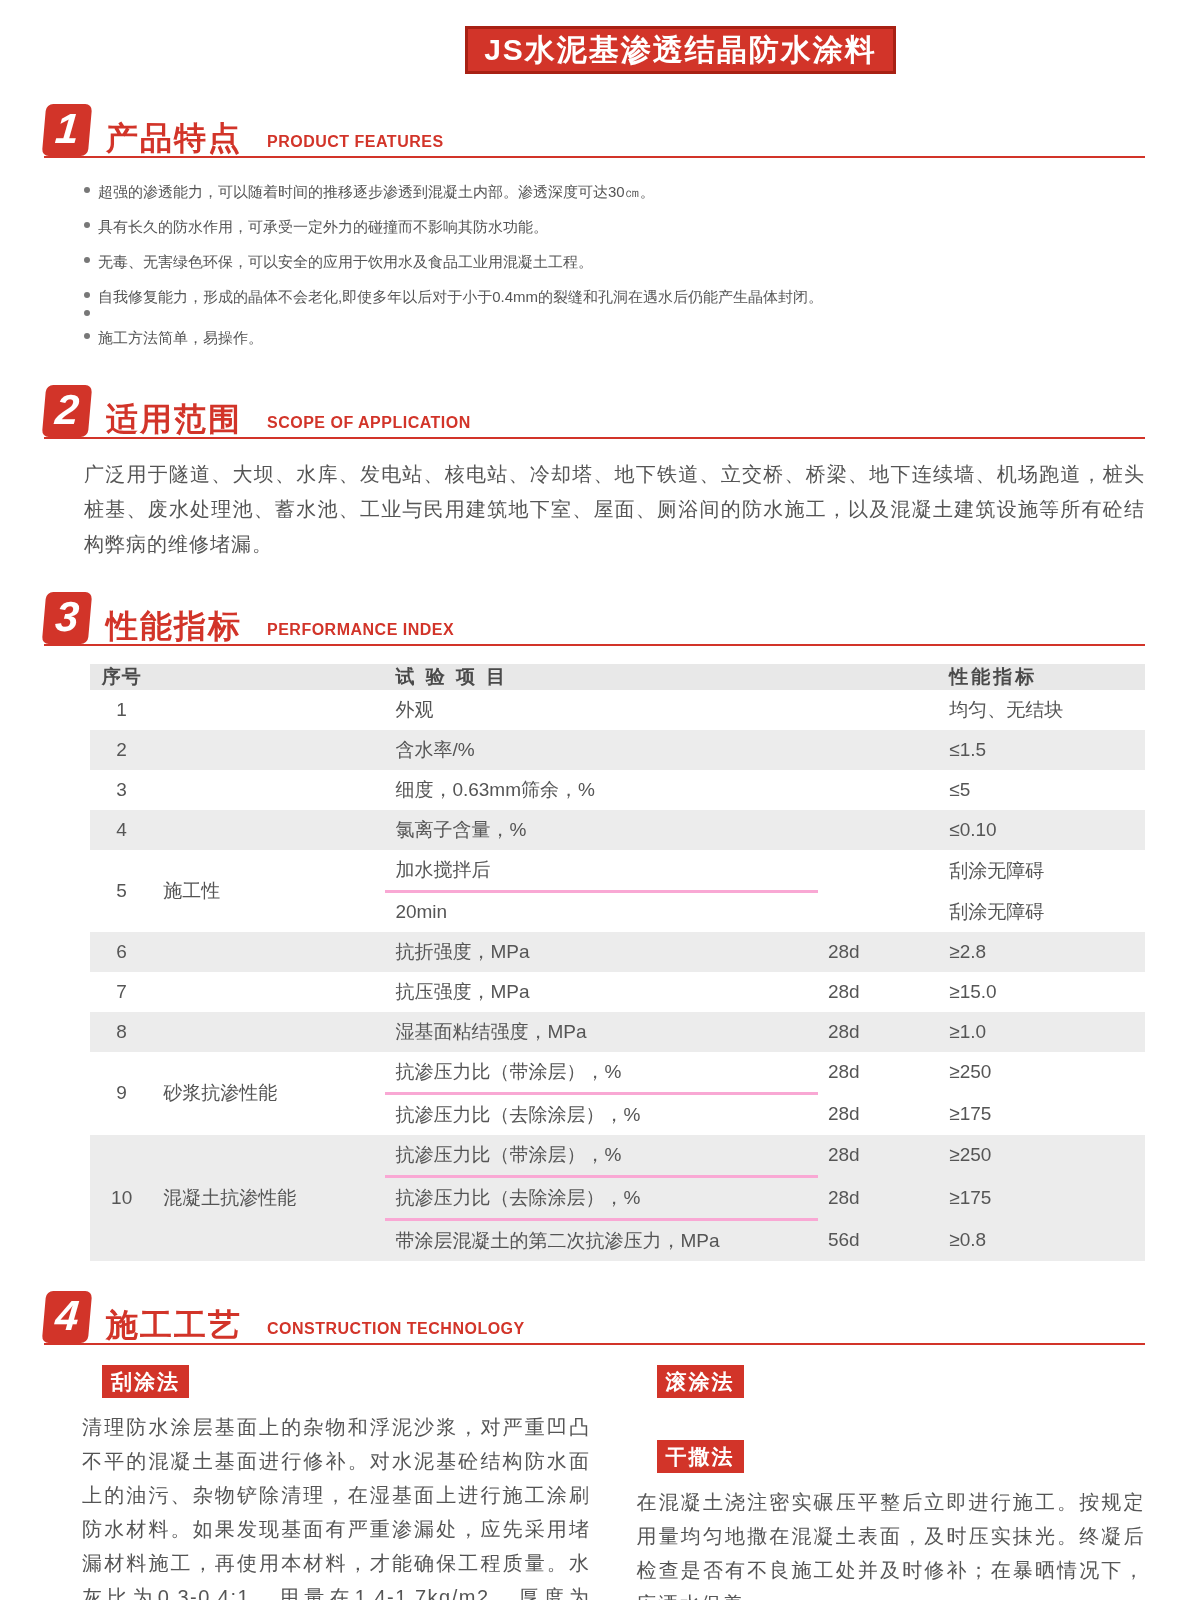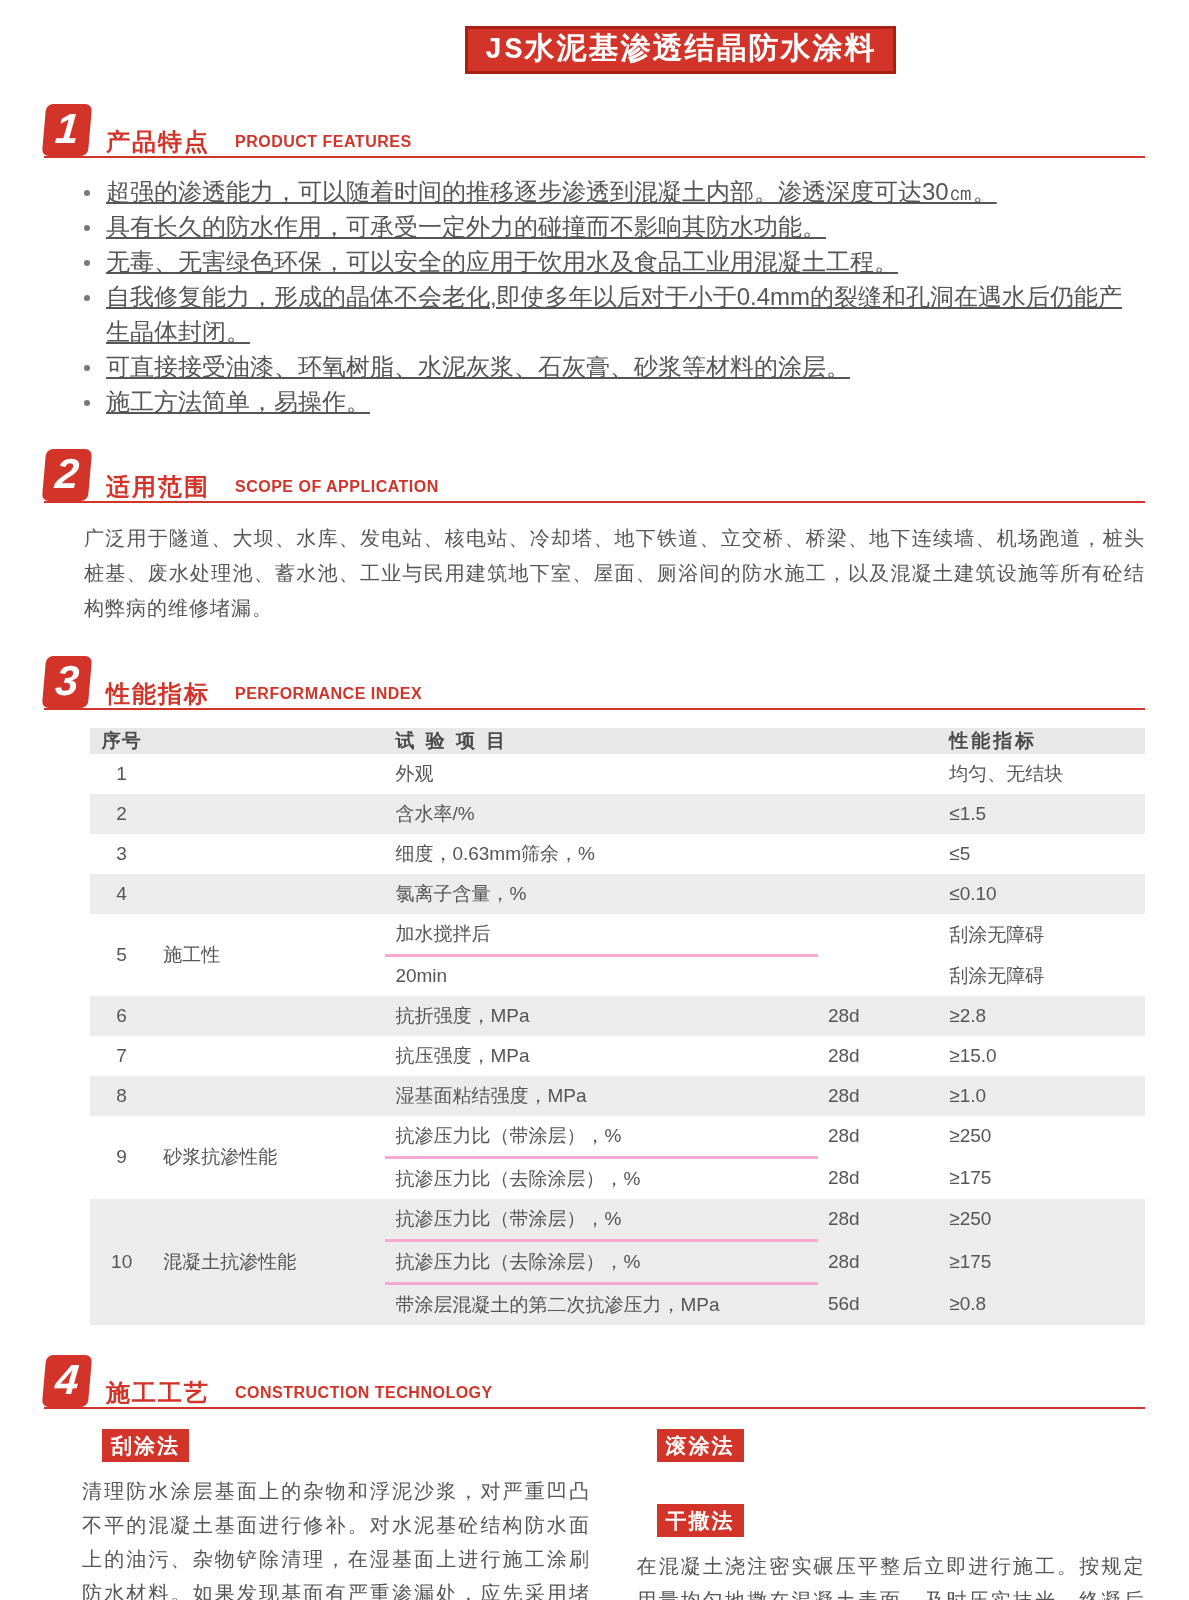--- a/index.html
+++ b/index.html
@@ -12,21 +12,21 @@
   *{box-sizing:border-box;}
   html,body{margin:0;padding:0;}
   body{
     width:1189px;min-height:1600px;background:#ffffff;
     font-family:"Liberation Sans","DejaVu Sans",sans-serif;
     color:var(--ink,#555);
   }
   .page{width:1189px;padding:0 44px 30px 44px;}
 
   
-  .title-wrap{padding-top:26px;text-align:center;font-family:Liberation Mono, monospace;}
+  .title-wrap{padding-top:26px;text-align:center;}
   .title-bar{
     display:inline-block;
     background:var(--accent,#d23429);
     border:3px solid var(--accent-dark,#a82114);
     color:#fff;font-size:30px;font-weight:700;letter-spacing:2px;
     padding:3px 16px;line-height:1.2;
     transform:translateX(86px);
   }
 
   
@@ -39,33 +39,33 @@
   .sec-num{
     display:inline-block;flex:0 0 auto;
     width:46px;height:52px;border-radius:7px;
     background:var(--accent,#d23429);color:#fff;
     font-size:42px;font-weight:700;font-style:italic;
     text-align:center;line-height:50px;
     transform:skew(-5deg);
     margin-bottom:0;
   }
   .sec-title{
-    color:var(--accent,#d23429);font-size:24px;font-weight:700;
+    color:var(--accent,#d23429);font-size:32px;font-weight:700;
     line-height:1;letter-spacing:2px;padding-bottom:2px;
   }
   .sec-sub{
     color:var(--accent,#d23429);font-size:16px;font-weight:700;
     letter-spacing:.5px;padding-bottom:5px;margin-left:9px;
   }
 
   
   .bullets{list-style:none;margin:16px 0 0 40px;padding:0;}
   .bullets li{
-    display:flex;align-items:baseline;gap:16px;
-    font-size:24px;line-height:35px;color:var(--ink,#555);text-decoration:underline;
+    display:flex;align-items:baseline;gap:8px;
+    font-size:15px;line-height:35px;color:var(--ink,#555);
   }
   .dot{
     flex:0 0 auto;width:6px;height:6px;border-radius:50%;
     background:#777;position:relative;top:-4px;
   }
 
   
   .body-text{
     margin:18px 0 0 40px;font-size:20px;line-height:35px;
     color:var(--ink,#555);text-align:justify;letter-spacing:1px;
@@ -131,21 +131,20 @@
       <li>
           <span class="dot"></span>
           <span>无毒、无害绿色环保，可以安全的应用于饮用水及食品工业用混凝土工程。</span>
         </li>
       <li>
           <span class="dot"></span>
           <span>自我修复能力，形成的晶体不会老化,即使多年以后对于小于0.4mm的裂缝和孔洞在遇水后仍能产生晶体封闭。</span>
         </li>
       <li>
           <span class="dot"></span>
-          <span>可直接接受油漆、环氧树脂、水泥灰浆、石灰膏、砂浆等材料的涂层。</span>
         </li>
       <li>
           <span class="dot"></span>
           <span>施工方法简单，易操作。</span>
         </li>
     </ul>
   </section>
 
   <section class="sec">
     <div class="sec-head">

